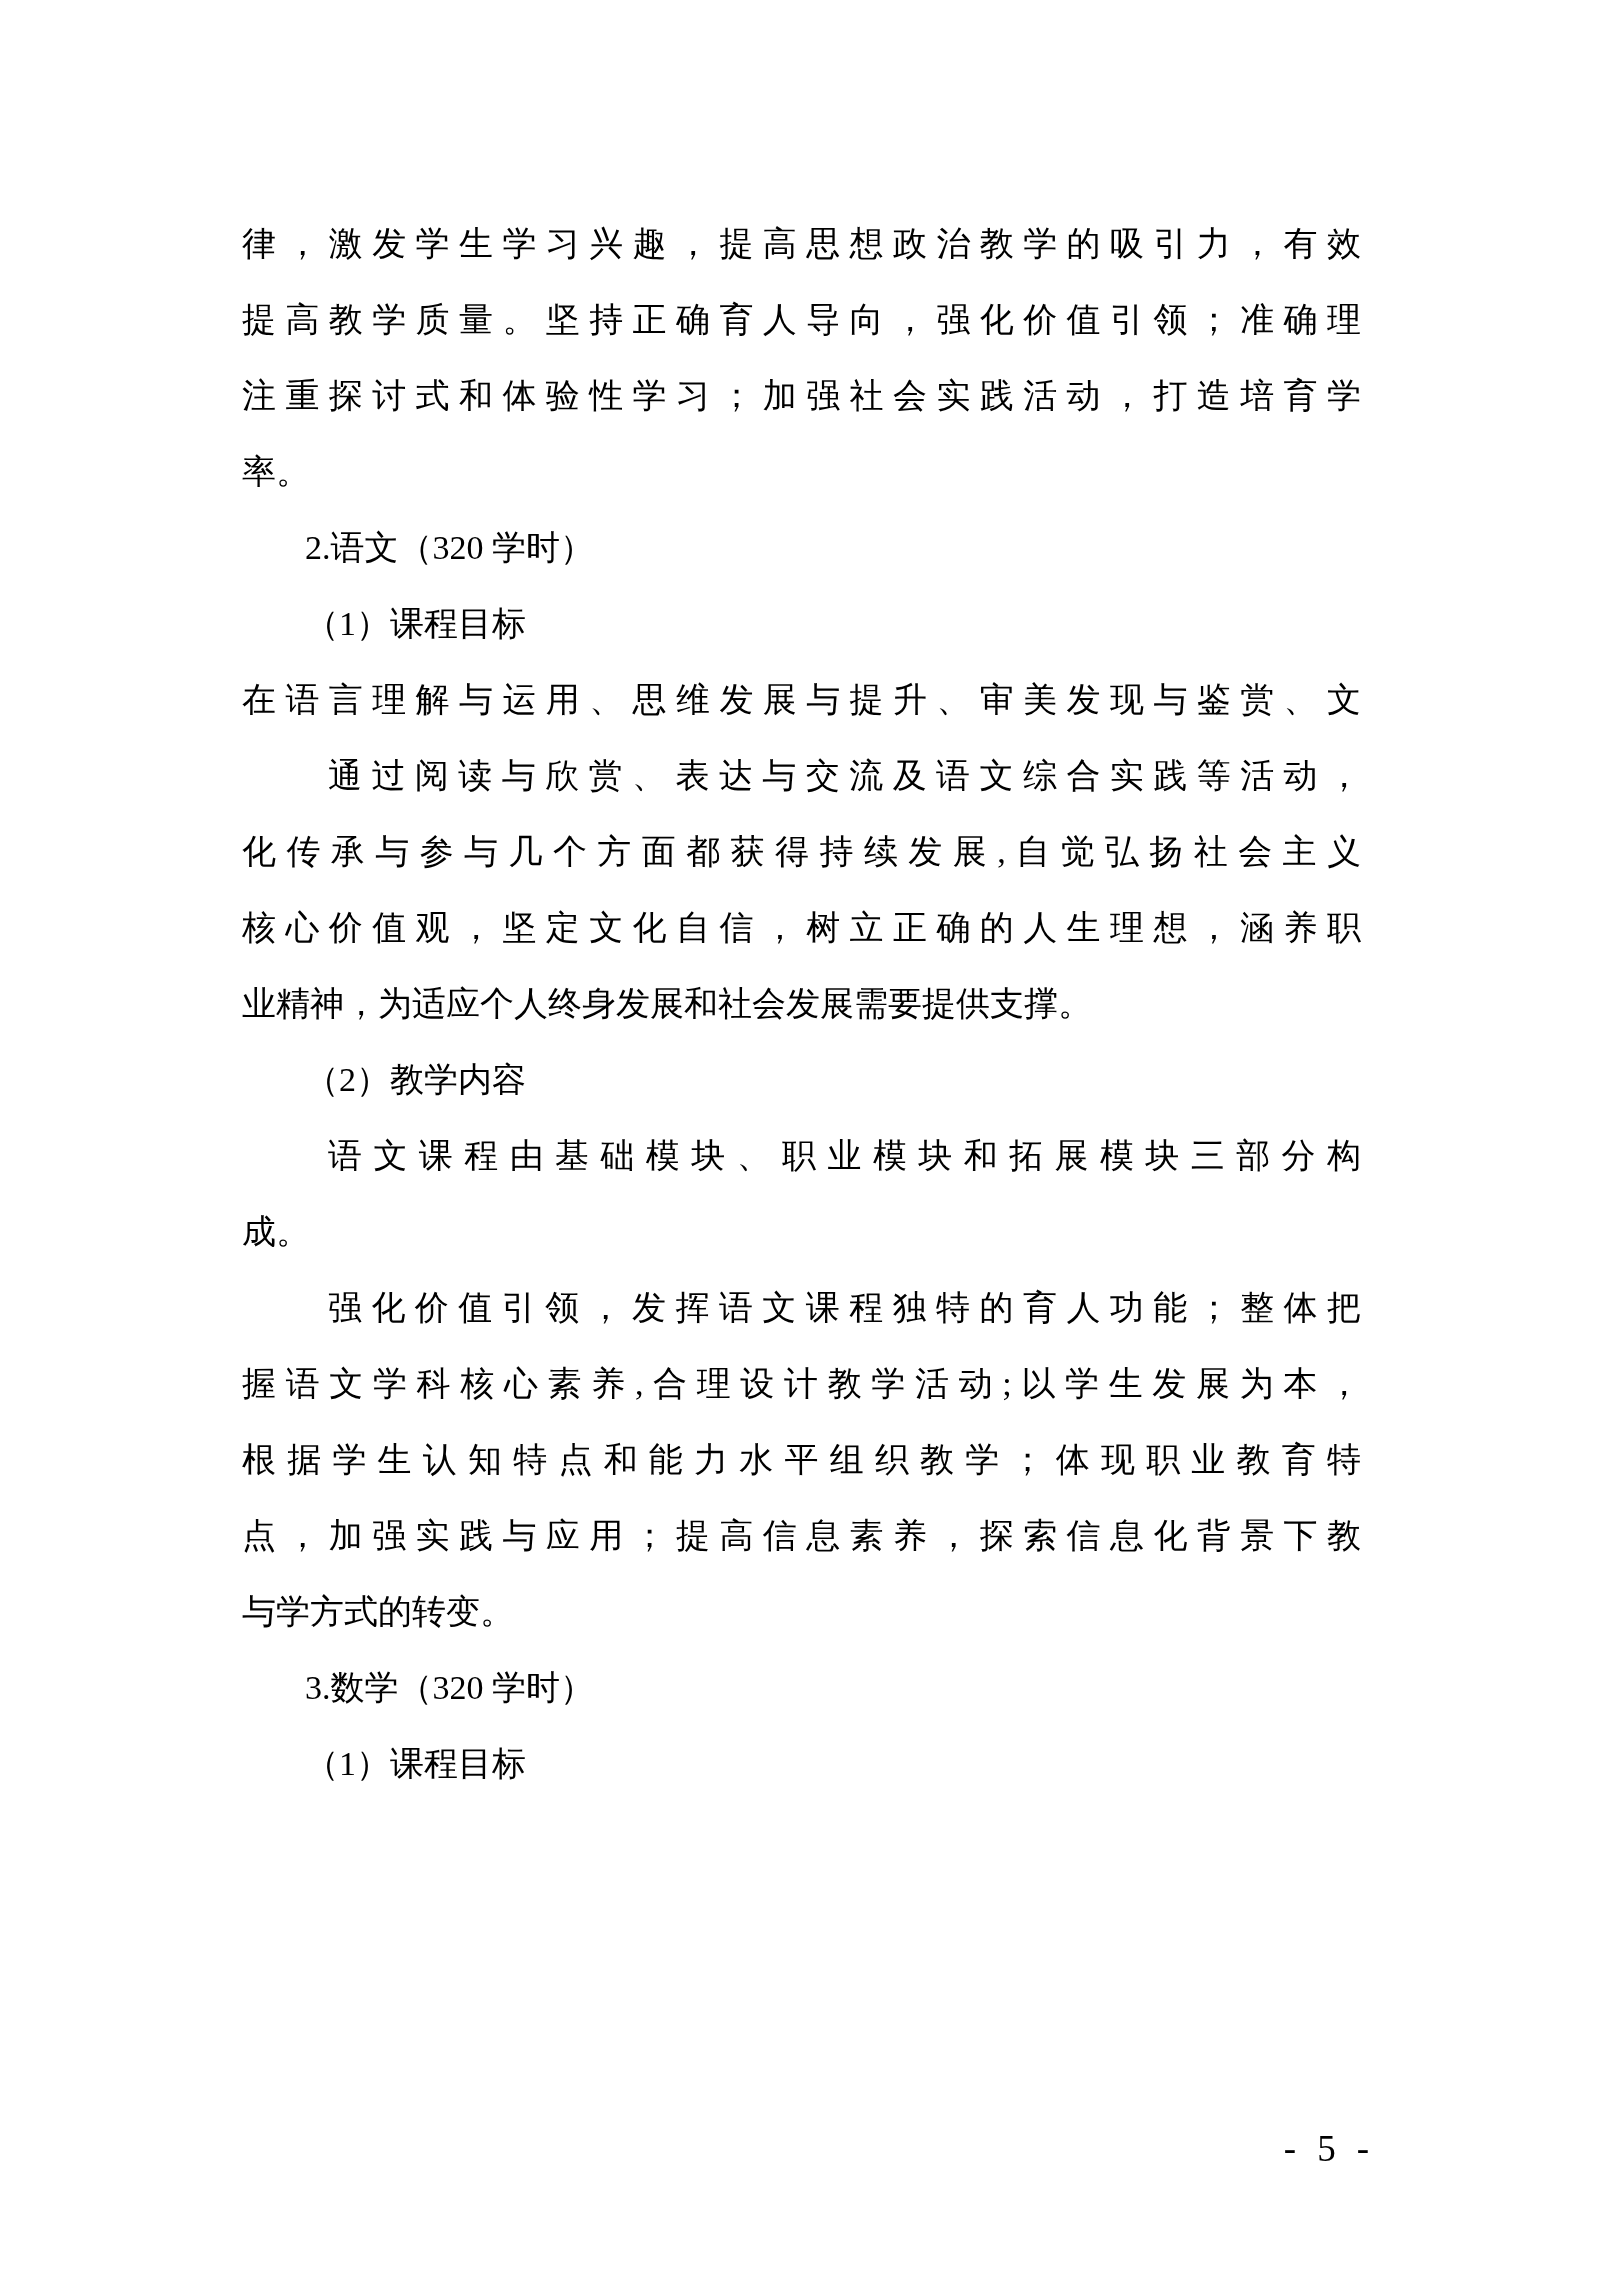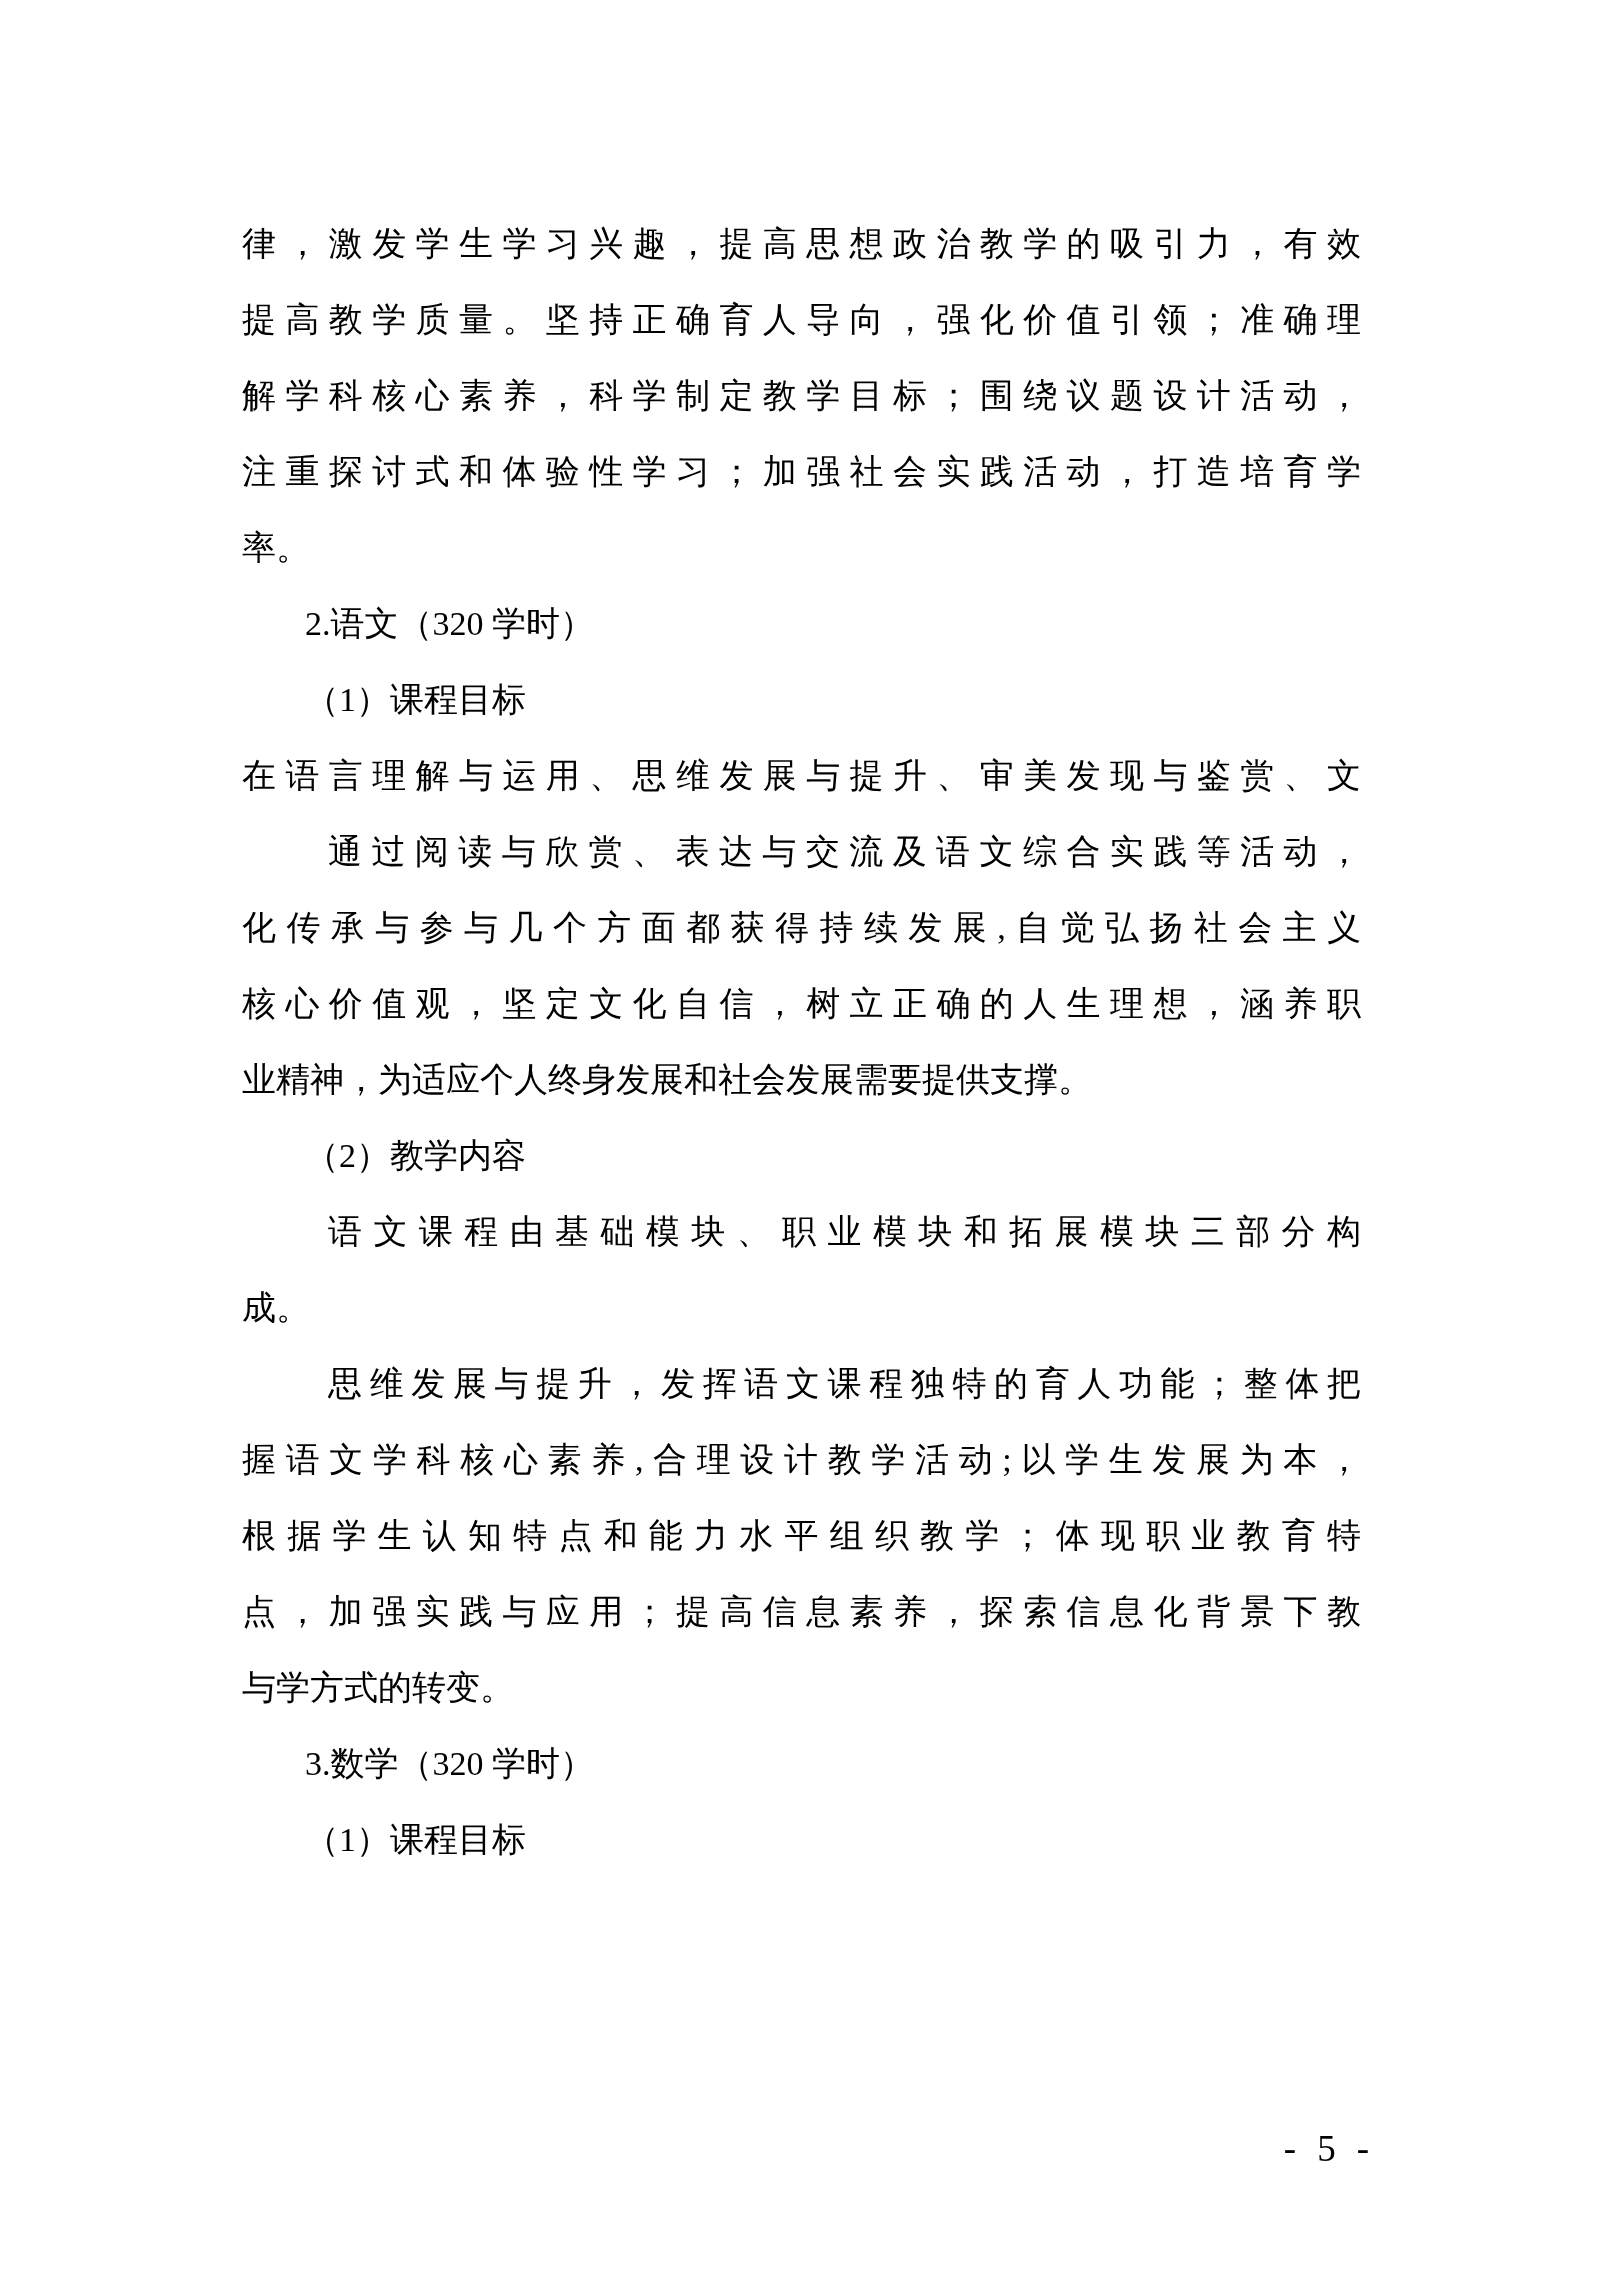--- a/index.html
+++ b/index.html
@@ -46,34 +46,33 @@
     font-family: "Liberation Serif", "DejaVu Serif", serif;
     color: #000;
   }
 </style>
 </head>
 <body>
 
 <main class="doc-body">
     <div class="line full">律，激发学生学习兴趣，提高思想政治教学的吸引力，有效</div>
     <div class="line full">提高教学质量。坚持正确育人导向，强化价值引领；准确理</div>
-    <div class="line full">解学科核心素养，科学制定教学目标；围绕议题设计活动，</div>
     <div class="line full">注重探讨式和体验性学习；加强社会实践活动，打造培育学</div>
     <div class="line">率。</div>
     <div class="line indent-head"><span class="bold">2.语文</span><span>（320 学时）</span></div>
     <div class="line indent-head">（1）课程目标</div>
     <div class="line full">在语言理解与运用、思维发展与提升、审美发现与鉴赏、文</div>
     <div class="line full indent-para">通过阅读与欣赏、表达与交流及语文综合实践等活动，</div>
     <div class="line full">化传承与参与几个方面都获得持续发展,自觉弘扬社会主义</div>
     <div class="line full">核心价值观，坚定文化自信，树立正确的人生理想，涵养职</div>
     <div class="line">业精神，为适应个人终身发展和社会发展需要提供支撑。</div>
     <div class="line indent-head">（2）教学内容</div>
     <div class="line full indent-para">语文课程由基础模块、职业模块和拓展模块三部分构</div>
     <div class="line">成。</div>
-    <div class="line full indent-para">思维发展与提升，发挥语文课程独特的育人功能；整体把</div>
+    <div class="line full indent-para">强化价值引领，发挥语文课程独特的育人功能；整体把</div>
     <div class="line full">握语文学科核心素养,合理设计教学活动;以学生发展为本，</div>
     <div class="line full">根据学生认知特点和能力水平组织教学；体现职业教育特</div>
     <div class="line full">点，加强实践与应用；提高信息素养，探索信息化背景下教</div>
     <div class="line">与学方式的转变。</div>
     <div class="line indent-head"><span class="bold">3.数学</span><span>（320 学时）</span></div>
     <div class="line indent-head">（1）课程目标</div>
   </main>
 
 <div class="page-number">- 5 -</div>
 

